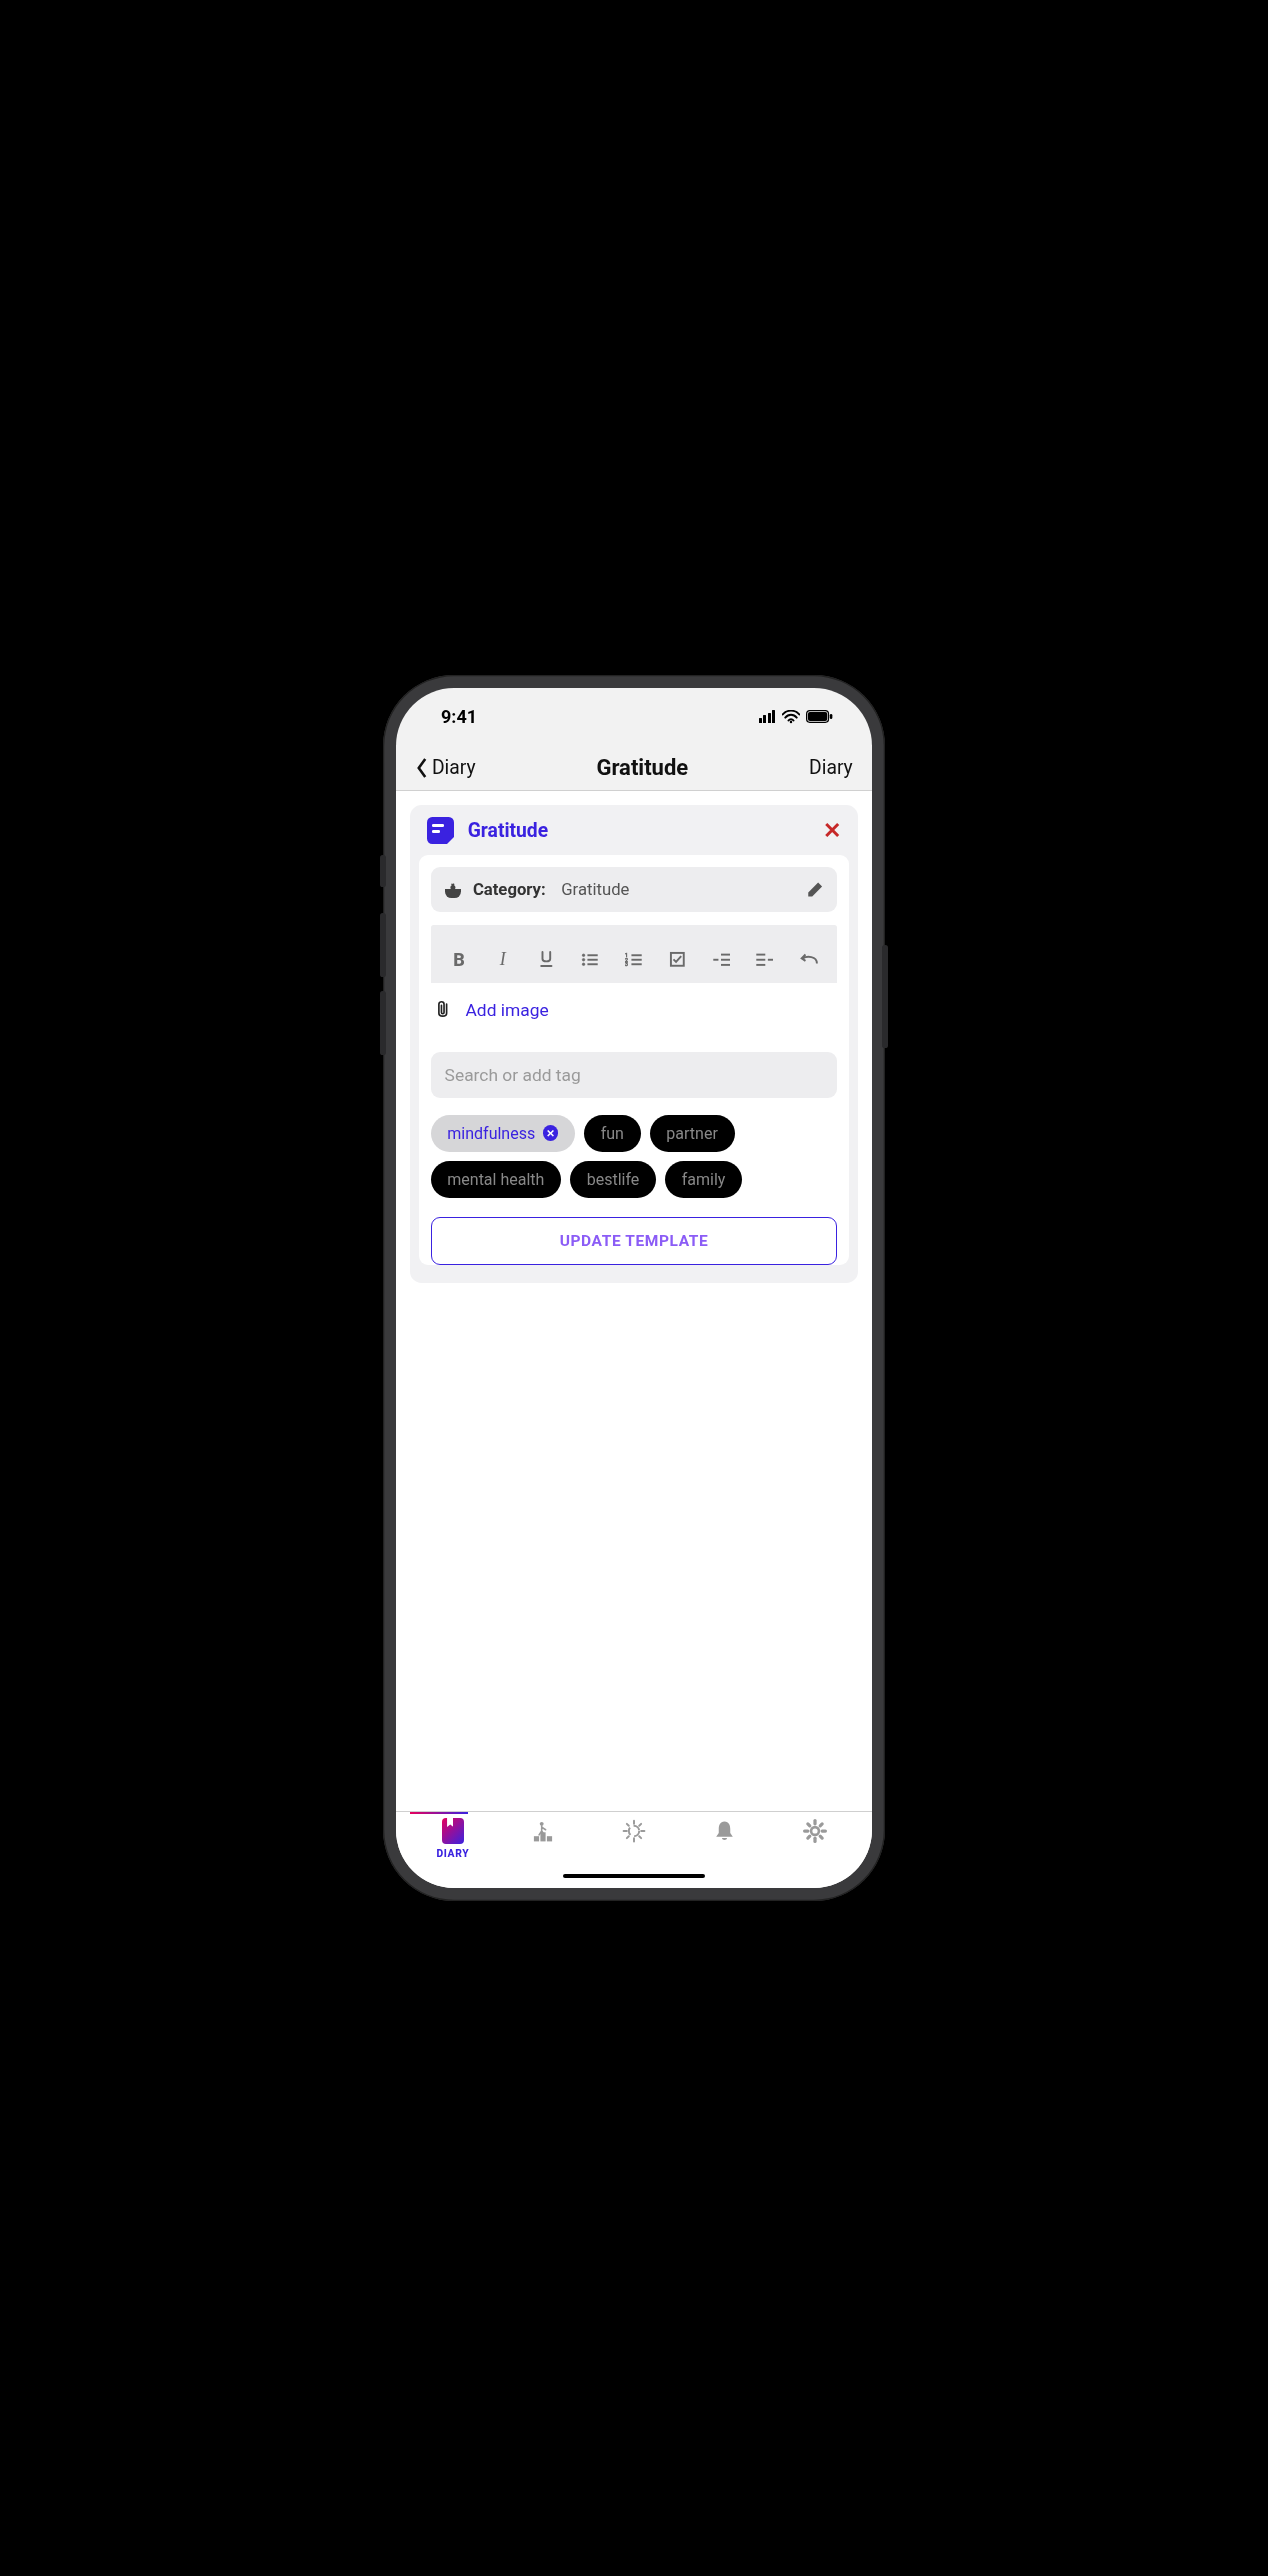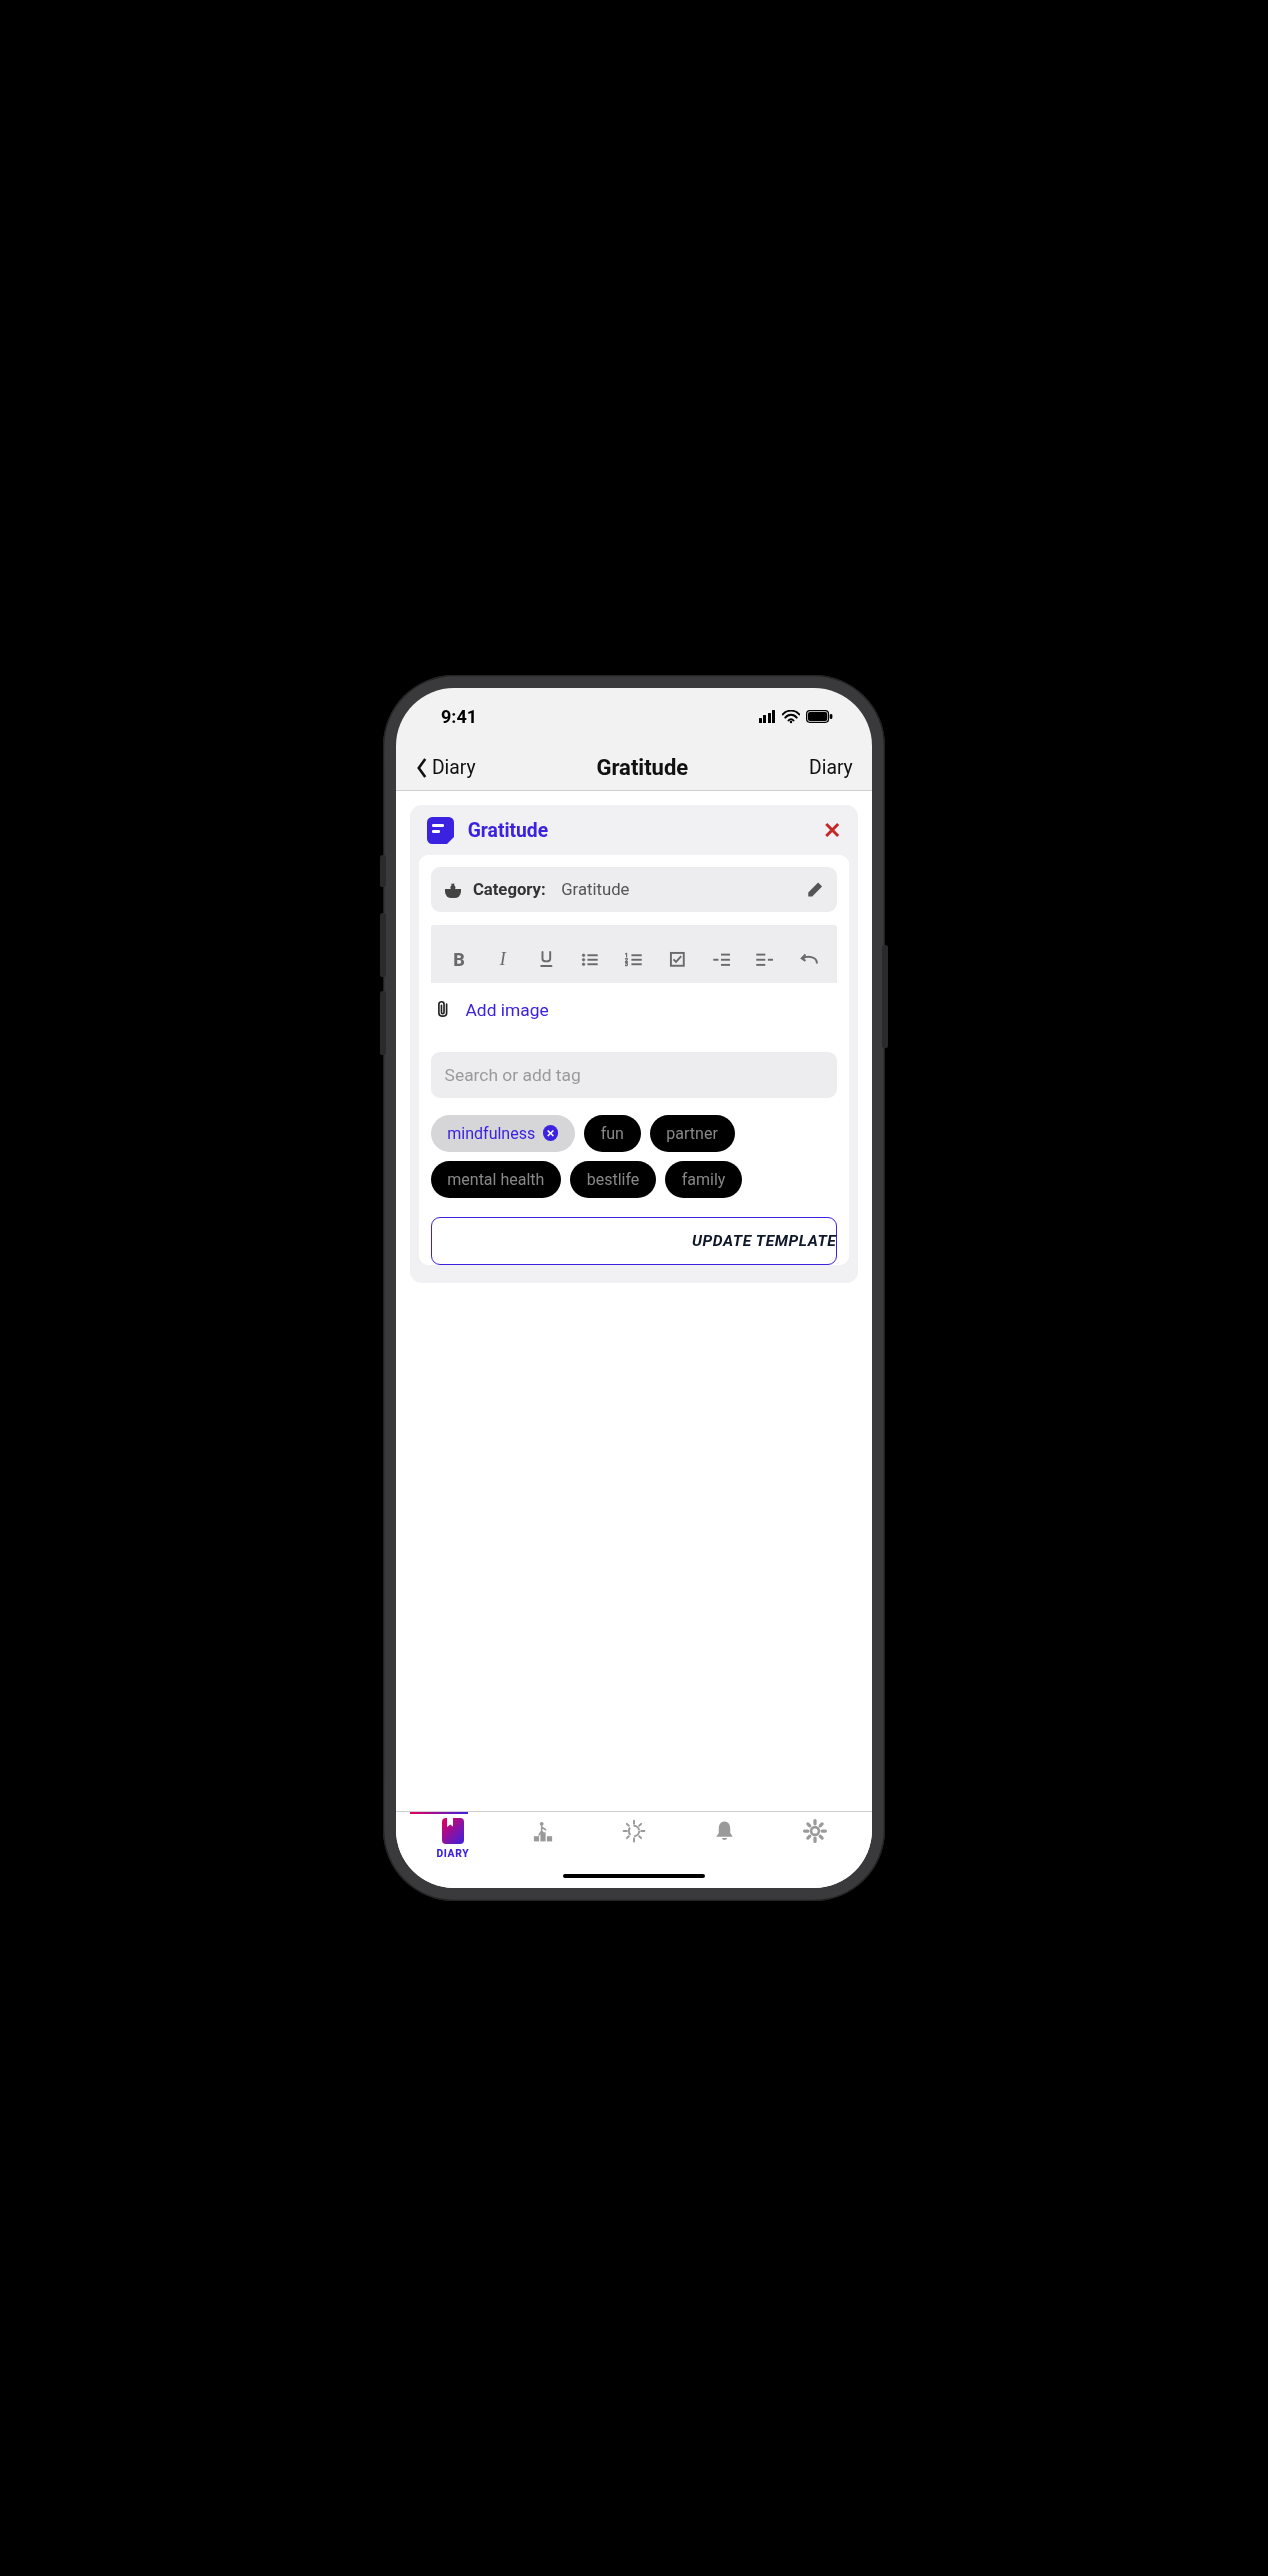--- a/index.html
+++ b/index.html
@@ -187,27 +187,26 @@
   .tag-x{
     width:15.5px;height:15.5px;border-radius:50%;
     background:#3a22e0;color:#fff;
     display:flex;align-items:center;justify-content:center;
     font-size:10.3px;font-weight:700;
   }
   .update-btn{
     margin: 0 11.6px;
     border:1.3px solid #3a22e0;
     border-radius:9px;
-    text-align:right;
+    text-align:center;
     padding:14px 0;
-    color:#0f172a;
+    color:#8b5cf6;
     font-size:15.5px;
     font-weight:700;
     letter-spacing:0.6px;
-    font-style:italic;
   }
   
   .tabbar{
     border-top:0.6px solid #cfcfcf;
     background:#fff;
     display:flex;
     justify-content: space-around;
     align-items:flex-start;
     padding: 6.4px 11.6px 3.9px 11.6px;
     position:relative;

